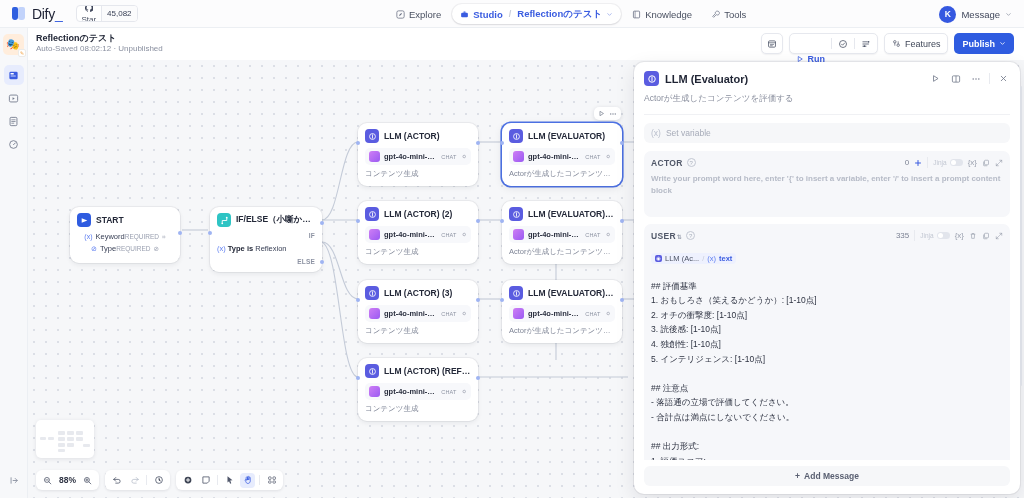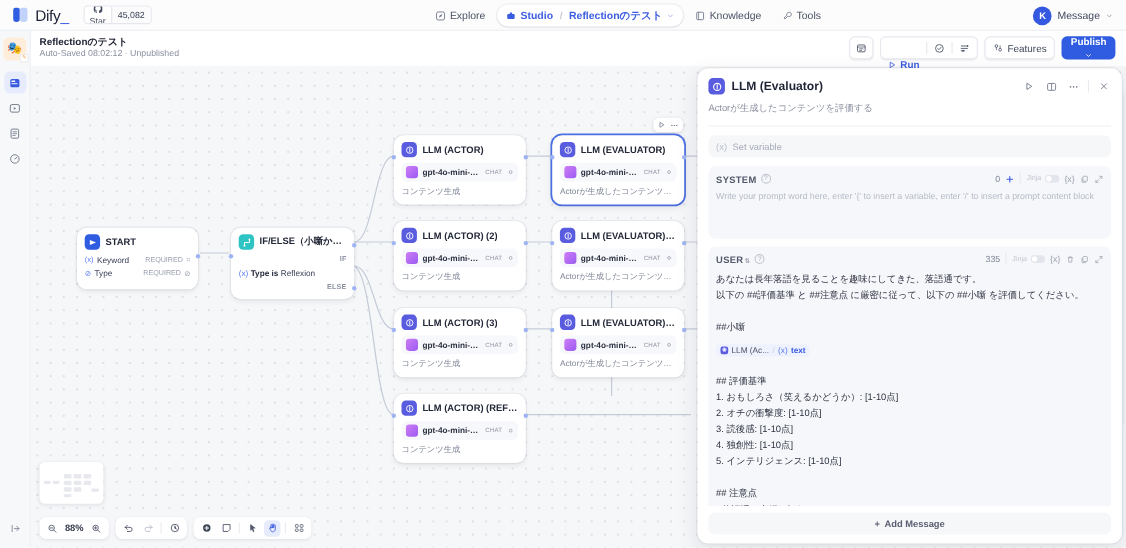--- a/index.html
+++ b/index.html
@@ -91,21 +91,21 @@
     cursor: pointer; box-shadow: 0 1px 1.5px rgba(16,24,40,.05);
   }
   .hbtn.icon-only { padding: 0 5px; }
   .run-group { display: flex; align-items: center; height: 21px; background: #fff;
     border: 1px solid #e6e8ee; border-radius: 5px; box-shadow: 0 1px 1.5px rgba(16,24,40,.05); }
   .run-group .seg { display: flex; align-items: center; gap: 3px; padding: 0 6px; height: 100%; cursor: pointer; font-size: 9px; }
   .run-group .seg.run { color: #3a5ce0; font-weight: 600; margin-top: 30px; }
   .run-group .divider { width: 1px; height: 11px; background: #e6e8ee; }
   .publish {
     height: 21px; background: #2f5ce0; border-radius: 5px; color: #fff; font-size: 9px; font-weight: 600;
-    display: flex; align-items: center; gap: 4px; padding: 0 8px; cursor: pointer; flex-direction: column;
+    display: flex; align-items: center; gap: 4px; padding: 0 8px; cursor: pointer;
   }
 
   
   .canvas {
     position: absolute; left: 28px; top: 60px; width: 996px; height: 438px;
     background-color: #f6f7f9;
     background-image: radial-gradient(#dcdfe6 0.8px, transparent 0.8px);
     background-size: 12px 12px; overflow: hidden;
   }
   .node {
@@ -117,21 +117,21 @@
   .node-ico { width: 14px; height: 14px; border-radius: 4px; display: flex; align-items: center; justify-content: center; flex: 0 0 auto; }
   .node-title { font-size: 8.5px; font-weight: 700; color: #232838; white-space: nowrap; overflow: hidden; text-overflow: ellipsis; }
   .model-row {
     display: flex; align-items: center; gap: 4px; background: #f7f8fb; border-radius: 5px;
     padding: 3px 4px; margin-bottom: 4px;
   }
   .model-ico { width: 11px; height: 11px; border-radius: 3px; background: linear-gradient(135deg,#cf7ef5,#9a5af2); flex: 0 0 auto; }
   .model-name { font-size: 7.5px; font-weight: 700; color: #2b3040; overflow: hidden; text-overflow: ellipsis; white-space: nowrap; flex: 1 1 auto; }
   .chat-badge { font-size: 5.5px; color: #8d93a3; letter-spacing: .2px; flex: 0 0 auto; }
   .node-desc { font-size: 7.5px; color: #7f8596; white-space: nowrap; overflow: hidden; text-overflow: ellipsis; }
-  .var-row { display: flex; align-items: center; justify-content: space-between; margin: 3px 0; }
+  .var-row { display: flex; align-items: center; justify-content: center; margin: 3px 0; }
   .var-left { display: flex; align-items: center; gap: 3px; font-size: 7.5px; color: #394056; }
   .var-x { color: #5b7cf0; font-size: 7px; }
   .var-right { font-size: 6.5px; color: #9aa0b0; display: flex; align-items: center; gap: 3px; }
   .cond-row { font-size: 7.5px; color: #394056; margin: 5px 0; }
   .cond-row .vx { color: #5b7cf0; }
   .cond-row b { color: #232838; font-weight: 700; }
   .branch { font-size: 6.5px; color: #8d93a3; text-align: right; font-weight: 600; letter-spacing: .2px; }
   .port { position: absolute; width: 4px; height: 4px; border-radius: 50%; background: #9fb4f2; }
 
   .mini-toolbar {
@@ -193,21 +193,21 @@
     font-size: 6px; display: flex; align-items: center; justify-content: center; }
   .prompt-tools { margin-left: auto; display: flex; align-items: center; gap: 5px; }
   .ptcount { font-size: 8px; color: #7d8394; }
   .jinja-toggle { display: flex; align-items: center; gap: 3px; }
   .jinja-label { font-size: 6.5px; color: #c2c7d2; }
   .jinja-switch { width: 13px; height: 7.5px; border-radius: 4px; background: #e2e5ec; position: relative; }
   .jinja-switch::after { content:''; position: absolute; left: 1px; top: 1px; width: 5.5px; height: 5.5px;
     border-radius: 50%; background: #fff; }
   .pt-ico { font-size: 8px; color: #9aa0ae; cursor: pointer; }
   .placeholder-text { font-size: 8px; color: #b6bbc7; line-height: 1.5; }
-  .sys-body { min-height: 38px; }
+  .sys-body { min-height: 38px; font-weight: bold; }
 
   .prompt-text { font-size: 8.5px; color: #2e3342; line-height: 1.72; white-space: pre-wrap; }
   .pill-row { margin: 2px 0 0; }
   .var-pill {
     display: inline-flex; align-items: center; gap: 3px; background: #eef1fe; border-radius: 4px;
     padding: 1px 4px; font-size: 7.5px; color: #4a5163;
   }
   .var-pill .sep { color: #c7cddd; }
   .var-pill .vx { color: #5b7cf0; }
   .var-pill .vname { color: #3a5ce0; font-weight: 600; }
@@ -802,21 +802,21 @@
     </div>
 
     <div class="panel-body">
       <div class="set-var">
         <span class="vx">(x)</span>
         <span>Set variable</span>
       </div>
 
       <div class="prompt-box">
         <div class="prompt-head">
-          <span class="prompt-role">SYSTEM</span>
+          <span class="prompt-role">ACTOR</span>
           <span class="q-ico">?</span>
           <span class="prompt-tools">
             <span class="ptcount">0</span>
             <svg width="8" height="8" viewBox="0 0 16 16">
                 <path d="M8 3v10M3 8h10" stroke="#3a5ce0" stroke-width="2" stroke-linecap="round"></path>
               </svg>
             <span class="pa-div"></span>
             <span class="jinja-toggle">
               <span class="jinja-label">Jinja</span>
               <span class="jinja-switch"></span>
@@ -854,24 +854,20 @@
             <svg width="8" height="8" viewBox="0 0 16 16">
                 <rect x="5" y="2.5" width="8" height="9" rx="1.4" fill="none" stroke="#9aa0ae" stroke-width="1.3"></rect>
                 <path d="M10.5 13.5H4.2a1 1 0 01-1-1V5" fill="none" stroke="#9aa0ae" stroke-width="1.3"></path>
               </svg>
             <svg width="8" height="8" viewBox="0 0 16 16">
                 <path d="M9.5 2.5H13.5V6.5M6.5 13.5H2.5V9.5M13.5 2.5l-4.6 4.6M2.5 13.5l4.6-4.6" fill="none" stroke="#9aa0ae" stroke-width="1.3" stroke-linecap="round"></path>
               </svg>
           </span>
         </div>
         <div>
-          <div class="prompt-text">あなたは長年落語を見ることを趣味にしてきた、落語通です。
-以下の ##評価基準 と ##注意点 に厳密に従って、以下の ##小噺 を評価してください。
-
-##小噺</div>
           <div class="pill-row">
             <span class="var-pill">
               <span class="dot">◉</span>
               <span>LLM (Ac...</span>
               <span class="sep">/</span>
               <span class="vx">(x)</span>
               <span class="vname">text</span>
             </span>
           </div>
           <div class="prompt-text">

